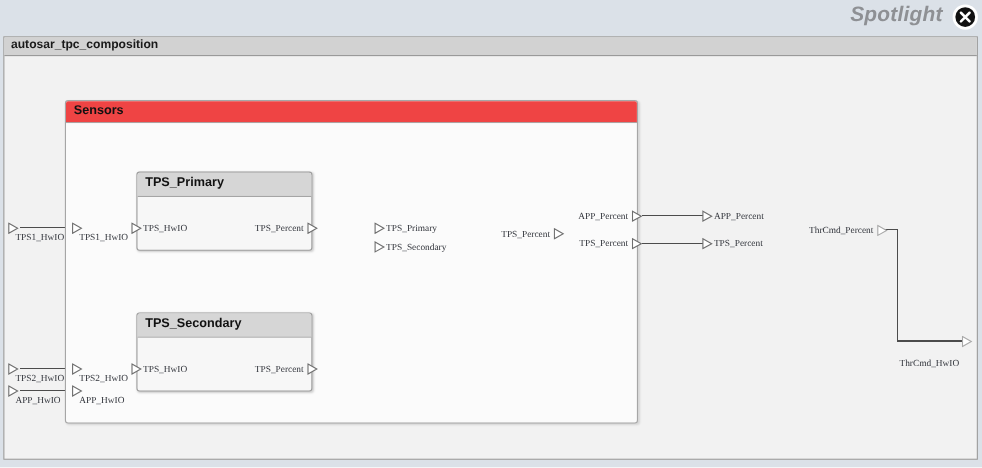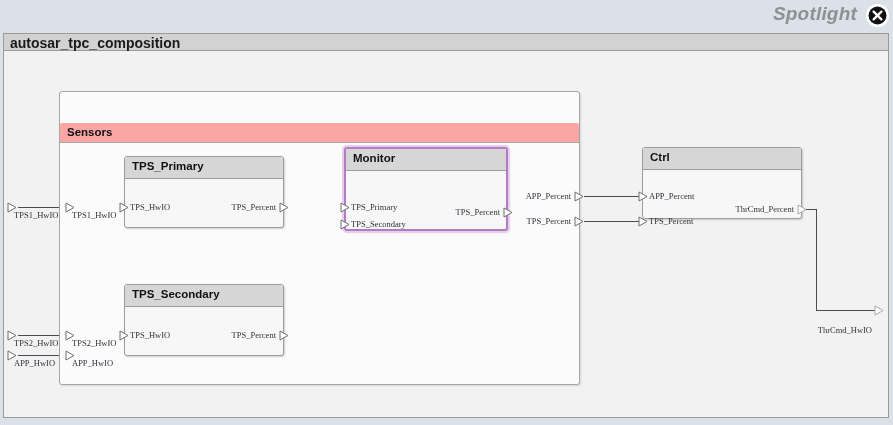--- a/index.html
+++ b/index.html
@@ -61,21 +61,21 @@
     position: absolute;
     left: 0; top: 0;
     width: 100%; height: 17px;
     background: #d2d2d2;
     border-bottom: 1px solid #9a9a9a;
     box-sizing: border-box;
   }
   .canvas-title {
     position: absolute;
     left: 6px; top: 1px;
-    font-size: 14px;
+    font-size: 11px;
     font-weight: bold;
     color: #1a1a1a;
     white-space: nowrap;
   }
 
   
   .block {
     position: absolute;
     box-sizing: border-box;
     background: #f7f7f7;
@@ -109,25 +109,24 @@
   .container {
     position: absolute;
     box-sizing: border-box;
     background: #fbfbfb;
     border: 1px solid #a6a6a6;
     border-radius: 3px;
     box-shadow: 1px 1px 2px rgba(0,0,0,0.12);
   }
   .container > .hdr {
     height: 19px;
-    background: #fca5a5;
+    background: #ef4444;
     border-bottom: 1px solid #a6a6a6;
     border-radius: 2px 2px 0 0;
     position: relative;
-    margin-top: 31px;
   }
   .container > .hdr > .hdr-text {
     position: absolute;
     left: 7px; top: 3px;
     font-size: 11.5px;
     font-weight: bold;
     color: #111;
     white-space: nowrap;
   }
 
@@ -306,49 +305,39 @@
       </svg>
     </div>
     <div class="plabel" style="left:126px; top:296px;">TPS_HwIO</div>
     <div class="port" style="left:275px; top:296px;">
       <svg width="11" height="11" viewBox="0 0 11 11">
         <path d="M1 1 L9 5.5 L1 10 Z" fill="#ffffff" stroke="#6e6e6e" stroke-width="1"></path>
       </svg>
     </div>
     <div class="plabel r" style="left:190px; top:296px; width:82px;">TPS_Percent</div>
 
-    <div class="block highlight" style="left:340px; top:113px; width:164px; height:84px;">
-      <div class="hdr">
-        <div class="hdr-text">Monitor</div>
-      </div>
-    </div>
     <div class="port" style="left:336px; top:168px;">
       <svg width="11" height="11" viewBox="0 0 11 11">
         <path d="M1 1 L9 5.5 L1 10 Z" fill="#ffffff" stroke="#6e6e6e" stroke-width="1"></path>
       </svg>
     </div>
     <div class="plabel" style="left:347px; top:168px;">TPS_Primary</div>
     <div class="port" style="left:336px; top:185px;">
       <svg width="11" height="11" viewBox="0 0 11 11">
         <path d="M1 1 L9 5.5 L1 10 Z" fill="#ffffff" stroke="#6e6e6e" stroke-width="1"></path>
       </svg>
     </div>
     <div class="plabel" style="left:347px; top:185px;">TPS_Secondary</div>
     <div class="port" style="left:499px; top:173px;">
       <svg width="11" height="11" viewBox="0 0 11 11">
         <path d="M1 1 L9 5.5 L1 10 Z" fill="#ffffff" stroke="#6e6e6e" stroke-width="1"></path>
       </svg>
     </div>
     <div class="plabel r" style="left:414px; top:173px; width:82px;">TPS_Percent</div>
 
-    <div class="block" style="left:638px; top:113px; width:160px; height:72px;">
-      <div class="hdr">
-        <div class="hdr-text">Ctrl</div>
-      </div>
-    </div>
     <div class="port" style="left:634px; top:157px;">
       <svg width="11" height="11" viewBox="0 0 11 11">
         <path d="M1 1 L9 5.5 L1 10 Z" fill="#ffffff" stroke="#6e6e6e" stroke-width="1"></path>
       </svg>
     </div>
     <div class="plabel" style="left:645px; top:157px;">APP_Percent</div>
     <div class="port" style="left:634px; top:182px;">
       <svg width="11" height="11" viewBox="0 0 11 11">
         <path d="M1 1 L9 5.5 L1 10 Z" fill="#ffffff" stroke="#6e6e6e" stroke-width="1"></path>
       </svg>

